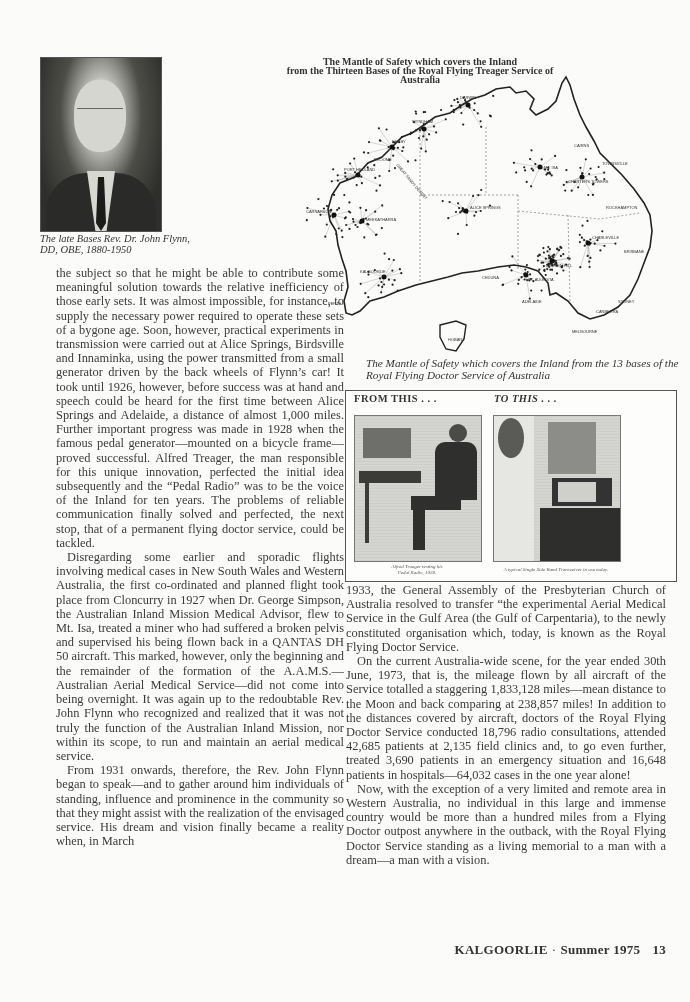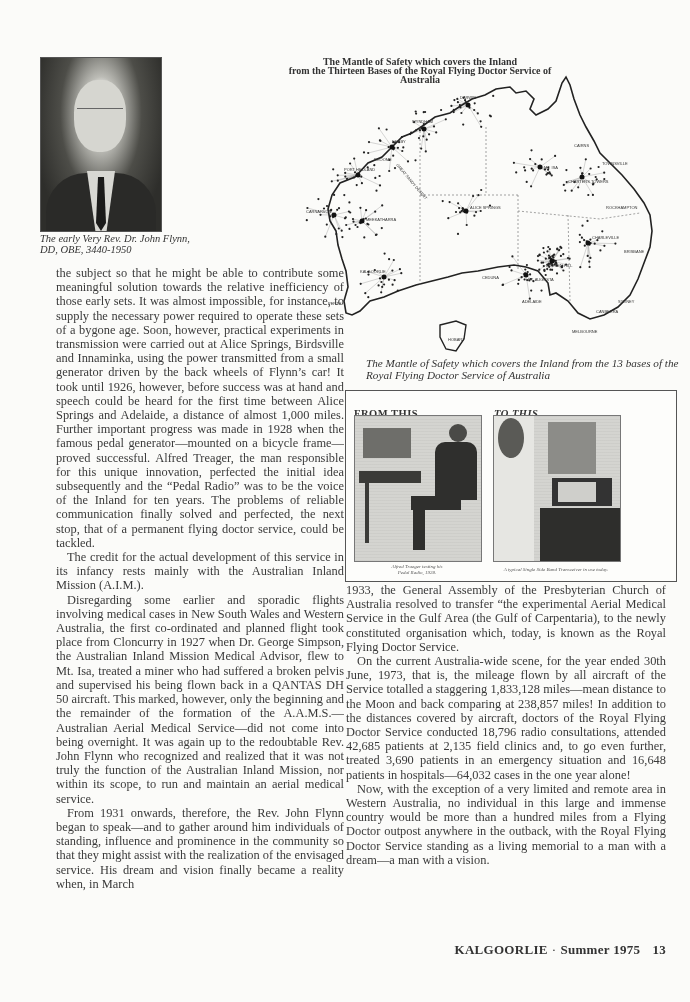--- a/index.html
+++ b/index.html
@@ -50,21 +50,21 @@
   .map {
     left: 300px; top: 75px; width: 385px; height: 280px;
   }
   .map-caption {
     left: 346px; top: 357px; width: 330px; font-style: italic; font-size: 11.2px; line-height: 12px; color: #333; margin-left: 20px;
   }
   .photo-box {
     left: 345px; top: 390px; width: 330px; height: 190px; border: 1.5px solid #555; background: #fdfdfb;
   }
   .photo-head {
-    position: absolute; top: 17px; font-weight: bold; font-size: 10.5px; letter-spacing: 0.5px; color: #333;
+    position: absolute; top: 2px; font-weight: bold; font-size: 10.5px; letter-spacing: 0.5px; color: #333;
   }
   .photo {
     position: absolute; top: 24px; height: 145px; border: 1px solid #777;
     background: repeating-linear-gradient(0deg, rgba(0,0,0,0.03) 0 1px, transparent 1px 3px), #d4d4d0;
     overflow: hidden;
   }
   .photo-cap {
     position: absolute; top: 173px; font-style: italic; font-size: 5px; line-height: 6px; text-align: center; color: #555;
   }
   .footer {
@@ -73,33 +73,33 @@
   }
   .footer .sep { margin: 0 4px; font-weight: normal; }
   .footer .pg { margin-left: 12px; text-align: center; }
   svg text { font-family: "Liberation Sans", sans-serif; }
 </style>
 </head>
 <body>
 
 <div class="abs map-title">
   <div>The Mantle of Safety which covers the Inland</div>
-  <div>from the Thirteen Bases of the Royal Flying Doctor Service of Australia</div>
+  <div>from the Thirteen Bases of the Royal Flying Treager Service of Australia</div>
 </div>
 
 <div class="abs portrait">
   <div class="face"></div>
   <div class="glasses"></div>
   <div class="suit"></div>
   <div class="shirt"></div>
   <div class="tie"></div>
 </div>
 <div class="abs portrait-caption">
-  <div>The early Very Rev. Dr. John Flynn,</div>
-  <div>DD, OBE, 3440-1950</div>
+  <div>The late Bases Rev. Dr. John Flynn,</div>
+  <div>DD, OBE, 1880-1950</div>
 </div>
 
 <svg class="abs map" viewBox="0 0 385 280">
   <g id="map-lines" stroke="#999" stroke-width="0.4" fill="none">
       <line x1="168" y1="30" x2="151.4" y2="30.9"></line>
       <line x1="168" y1="30" x2="153.8" y2="34.8"></line>
       <line x1="168" y1="30" x2="157.3" y2="23.9"></line>
       <line x1="168" y1="30" x2="165.8" y2="27.0"></line>
       <line x1="168" y1="30" x2="165.1" y2="25.2"></line>
       <line x1="168" y1="30" x2="169.5" y2="32.7"></line>
@@ -658,21 +658,20 @@
   </div>
   <div class="photo-cap" style="left:8px; width:126px;">
     <div>Alfred Traeger testing his</div>
     <div>Pedal Radio, 1928.</div>
   </div>
   <div class="photo-cap" style="left:147px; width:126px; top:176px;">A typical Single Side Band Transceiver in use today.</div>
 </div>
 
 <div class="abs col col-left">
   <p>the subject so that he might be able to contribute some meaningful solution towards the relative inefficiency of those early sets. It was almost impossible, for instance, to supply the necessary power required to operate these sets of a bygone age. Soon, however, practical experiments in transmission were carried out at Alice Springs, Birdsville and Innaminka, using the power transmitted from a small generator driven by the back wheels of Flynn’s car! It took until 1926, however, before success was at hand and speech could be heard for the first time between Alice Springs and Adelaide, a distance of almost 1,000 miles. Further important progress was made in 1928 when the famous pedal generator—mounted on a bicycle frame—proved successful. Alfred Treager, the man responsible for this unique innovation, perfected the initial idea subsequently and the “Pedal Radio” was to be the voice of the Inland for ten years. The problems of reliable communication finally solved and perfected, the next stop, that of a permanent flying doctor service, could be tackled.</p>
-  <p class="ind">The credit for the actual development of this service in its infancy rests mainly with the Australian Inland Mission (A.I.M.).</p>
   <p class="ind">Disregarding some earlier and sporadic flights involving medical cases in New South Wales and Western Australia, the first co-ordinated and planned flight took place from Cloncurry in 1927 when Dr. George Simpson, the Australian Inland Mission Medical Advisor, flew to Mt. Isa, treated a miner who had suffered a broken pelvis and supervised his being flown back in a QANTAS DH 50 aircraft. This marked, however, only the beginning and the remainder of the formation of the A.A.M.S.—Australian Aerial Medical Service—did not come into being overnight. It was again up to the redoubtable Rev. John Flynn who recognized and realized that it was not truly the function of the Australian Inland Mission, nor within its scope, to run and maintain an aerial medical service.</p>
   <p class="ind">From 1931 onwards, therefore, the Rev. John Flynn began to speak—and to gather around him individuals of standing, influence and prominence in the community so that they might assist with the realization of the envisaged service. His dream and vision finally became a reality when, in March</p>
 </div>
 
 <div class="abs col col-right">
   <p>1933, the General Assembly of the Presbyterian Church of Australia resolved to transfer “the experimental Aerial Medical Service in the Gulf Area (the Gulf of Carpentaria), to the newly constituted organisation which, today, is known as the Royal Flying Doctor Service.</p>
   <p class="ind">On the current Australia-wide scene, for the year ended 30th June, 1973, that is, the mileage flown by all aircraft of the Service totalled a staggering 1,833,128 miles—mean distance to the Moon and back comparing at 238,857 miles! In addition to the distances covered by aircraft, doctors of the Royal Flying Doctor Service conducted 18,796 radio consultations, attended 42,685 patients at 2,135 field clinics and, to go even further, treated 3,690 patients in an emergency situation and 16,648 patients in hospitals—64,032 cases in the one year alone!</p>
   <p class="ind">Now, with the exception of a very limited and remote area in Western Australia, no individual in this large and immense country would be more than a hundred miles from a Flying Doctor outpost anywhere in the outback, with the Royal Flying Doctor Service standing as a living memorial to a man with a dream—a man with a vision.</p>
 </div>
 

